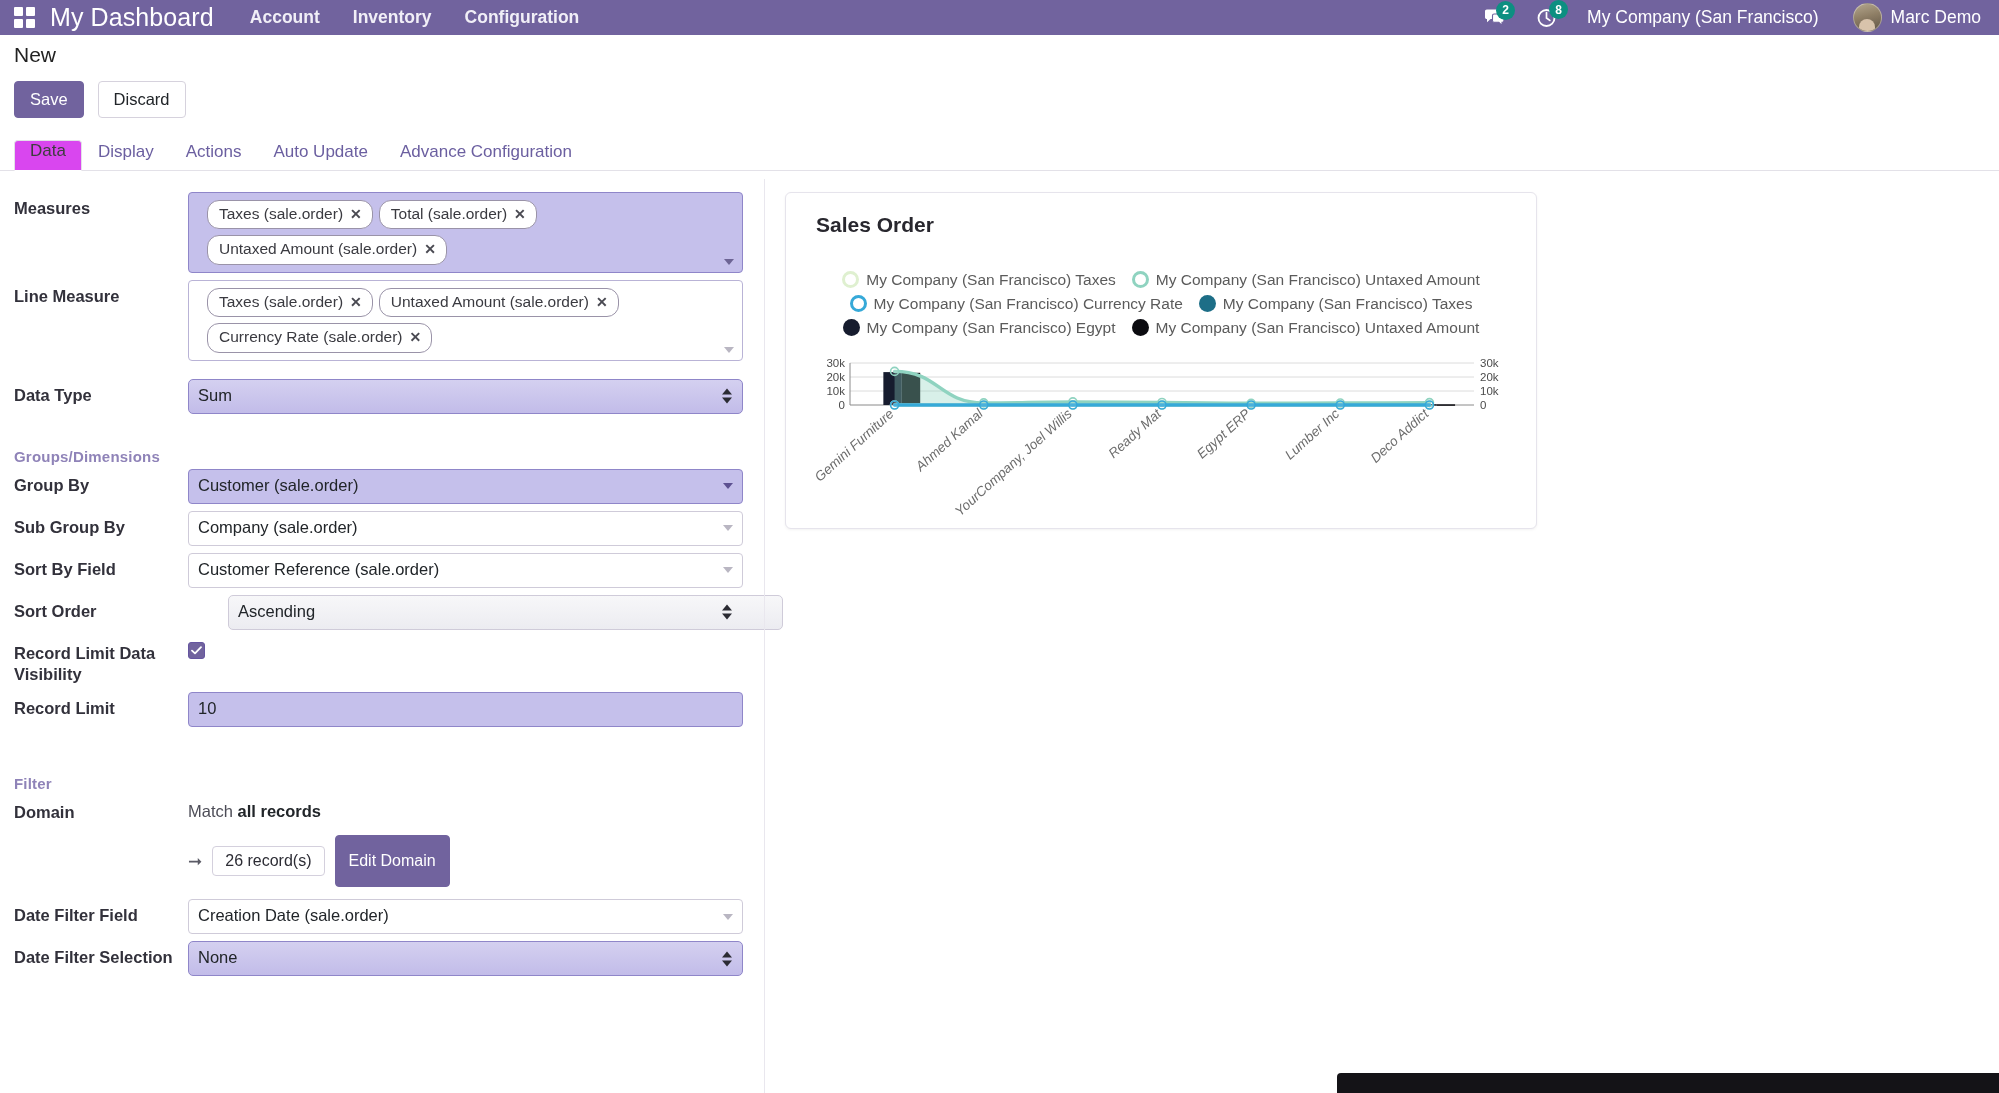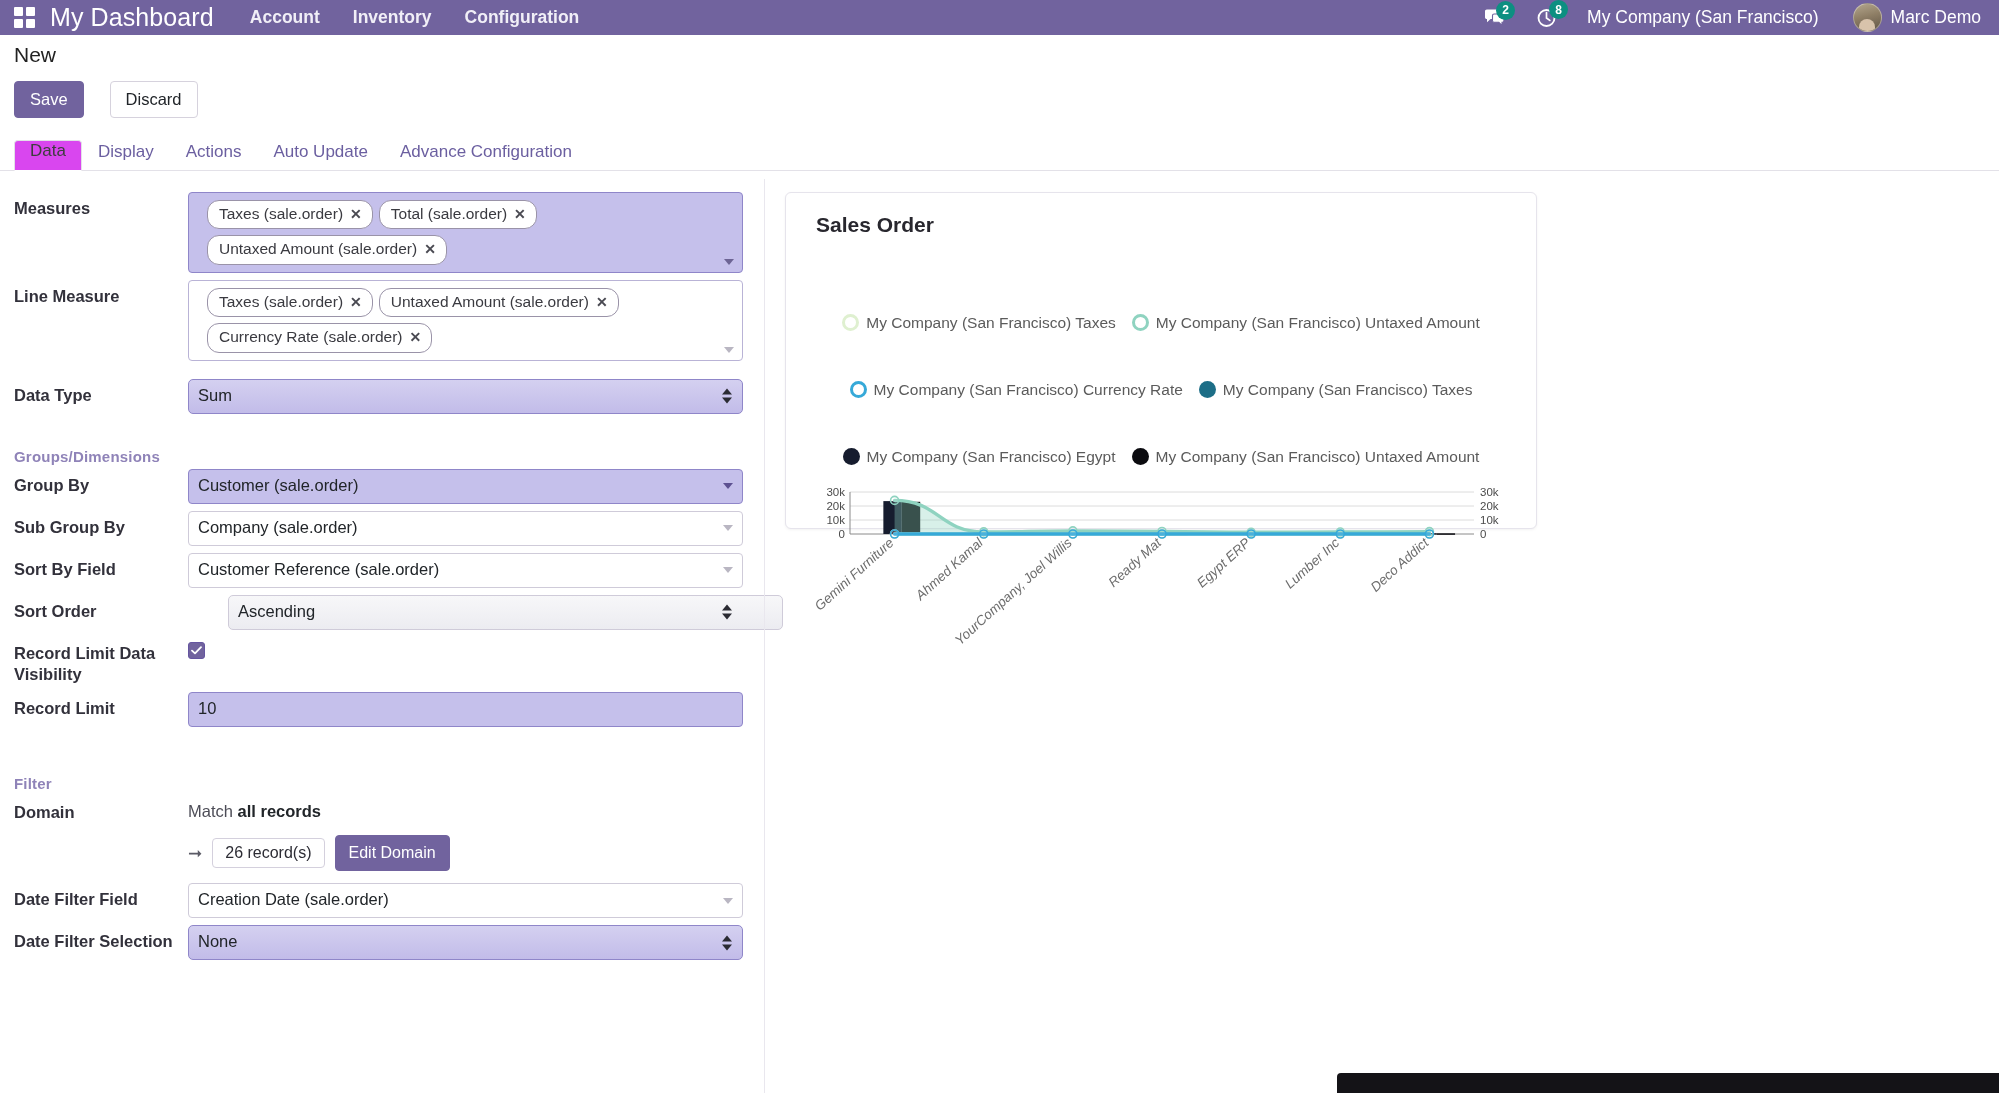--- a/index.html
+++ b/index.html
@@ -94,21 +94,21 @@
     content:""; position:absolute; left:50%; top:56%;
     transform:translateX(-50%);
     width:16px; height:16px; border-radius:50% 50% 45% 45%;
     background:#d8c3ab;
   }
   .user-name { font-size:17.5px; color:#fff; white-space:nowrap; }
 
   
   .breadcrumb-area { padding:8px 0 0 14px; }
   .page-title { font-size:21px; color:#222; font-weight:400; }
-  .btn-row { display:flex; gap:26px; padding:14px 0 0 14px; }
+  .btn-row { display:flex; gap:14px; padding:14px 0 0 14px; }
   .btn {
     font-size:16.5px;
     padding:7px 15px;
     border-radius:4px;
     cursor:pointer;
     border:1px solid transparent;
     line-height:1.25;
     font-family:inherit;
   }
   .btn-primary { background:#71639e; color:#fff; border-color:#71639e; }
@@ -294,21 +294,21 @@
     border:1px solid #d4d0dd;
     border-radius:4px;
     padding:5px 12px;
     font-size:16px;
     background:#fff;
     color:#2c2c34;
     cursor:pointer;
   }
   .btn-edit-domain {
     background:#71639e; color:#fff; border:1px solid #71639e;
-    border-radius:4px; padding:8px 13px; font-size:16px; cursor:pointer;
+    border-radius:4px; padding:16px 13px; font-size:16px; cursor:pointer;
     font-family:inherit;
   }
 
   
   .chart-col { padding:21px 0 0 0; }
   .chart-card {
     width:752px;
     height:337px;
     border:1px solid #e6e4ec;
     border-radius:6px;
@@ -321,21 +321,21 @@
     font-size:21px; font-weight:700; color:#28272e;
     padding-left:12px; padding-top:6px;
   }
   .legend {
     margin-top:34px;
     display:flex;
     flex-direction:column;
     align-items:center;
     gap:6px;
   }
-  .legend-row { display:flex; align-items:flex-end; gap:16px;margin-top:43px; }
+  .legend-row { display:flex; align-items:flex-end; gap:16px; }
   .legend-item { display:flex; align-items:center; gap:7px; }
   .legend-item span { font-size:15.5px; color:#5b5b5b; white-space:nowrap; }
   .dot { width:17px;height:17px;border-radius:50%; flex:0 0 17px; }
   .dot.ring { background:transparent; border:3px solid currentColor; }
   .dot.solid { border:none; }
 
   .plot {
     position:relative;
     margin-top:22px;
     height:170px;

